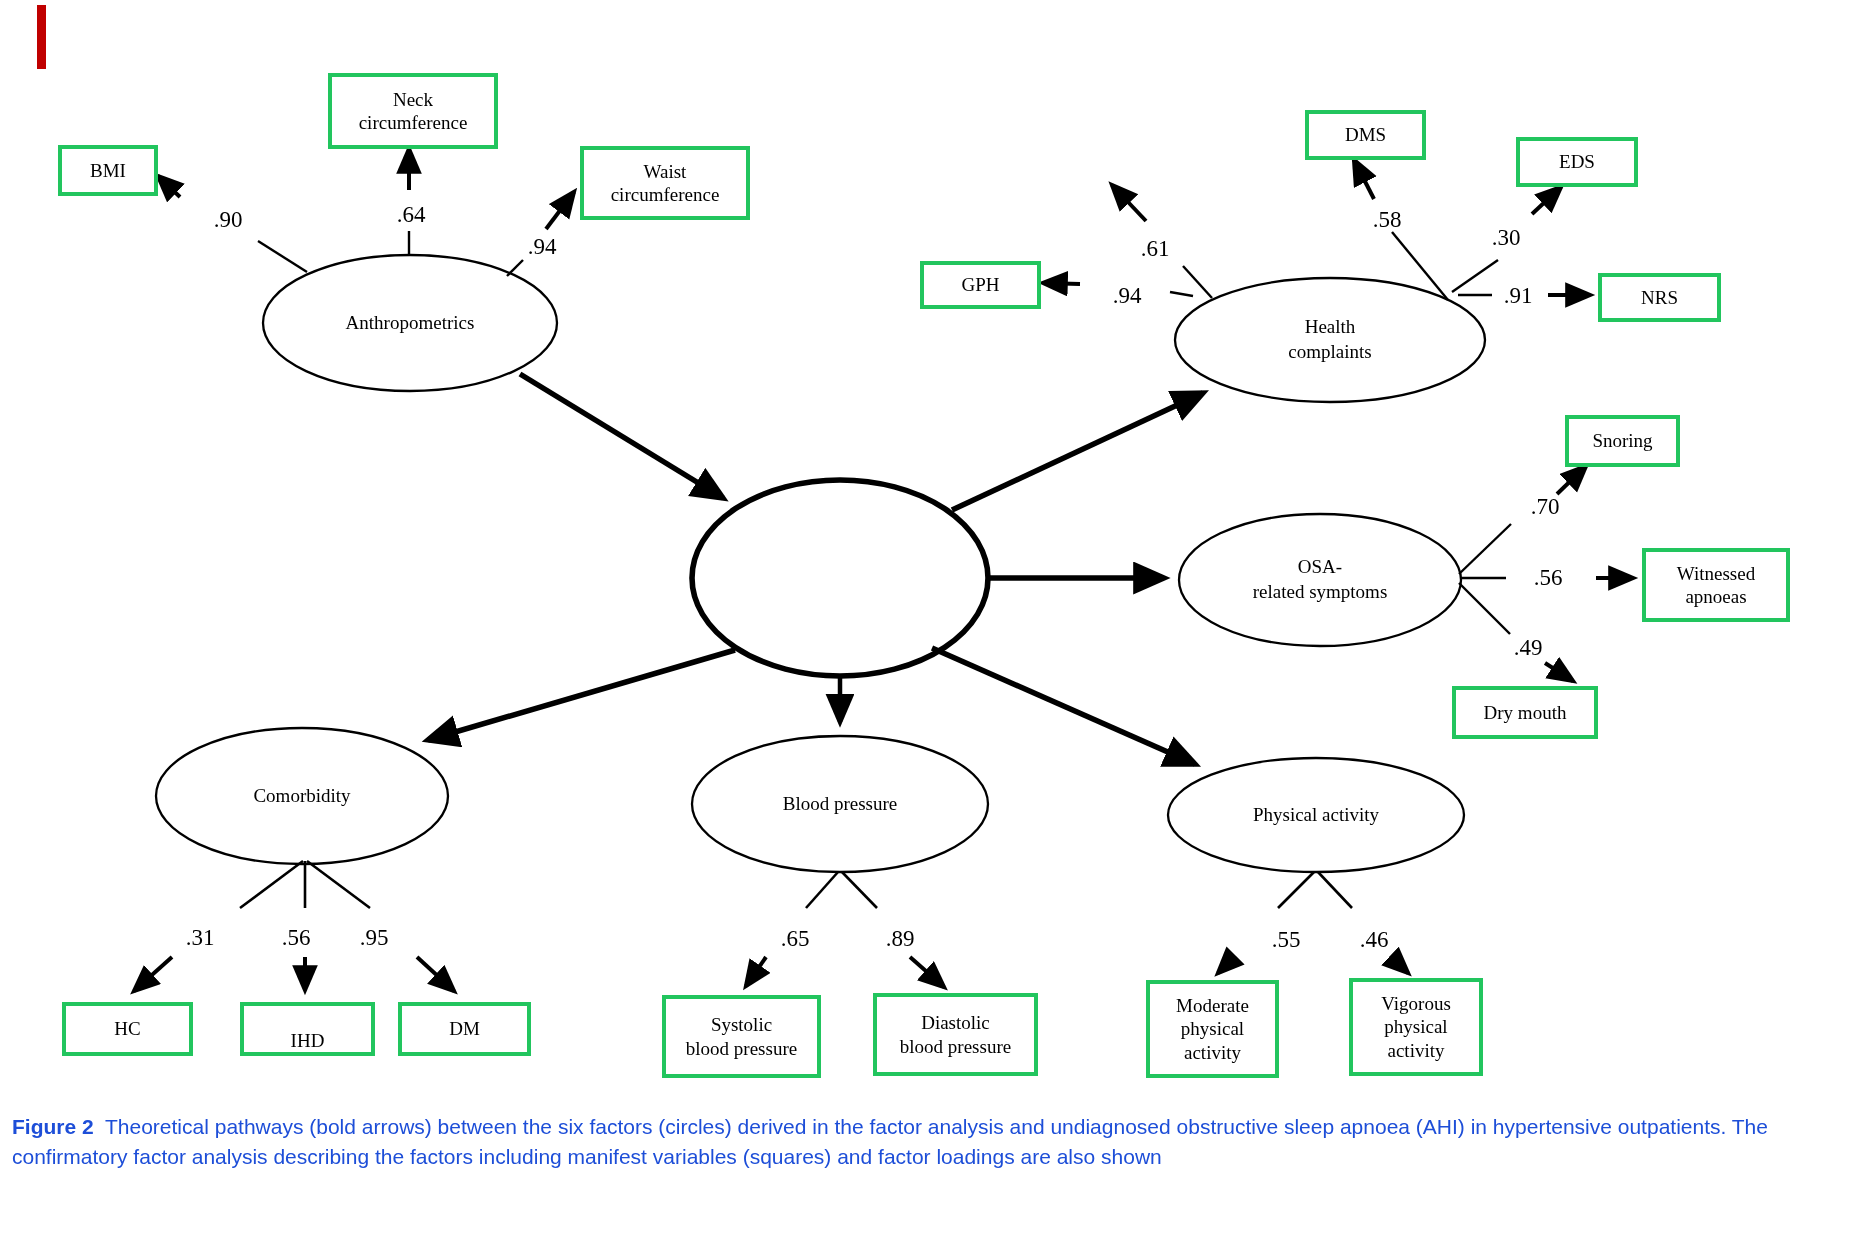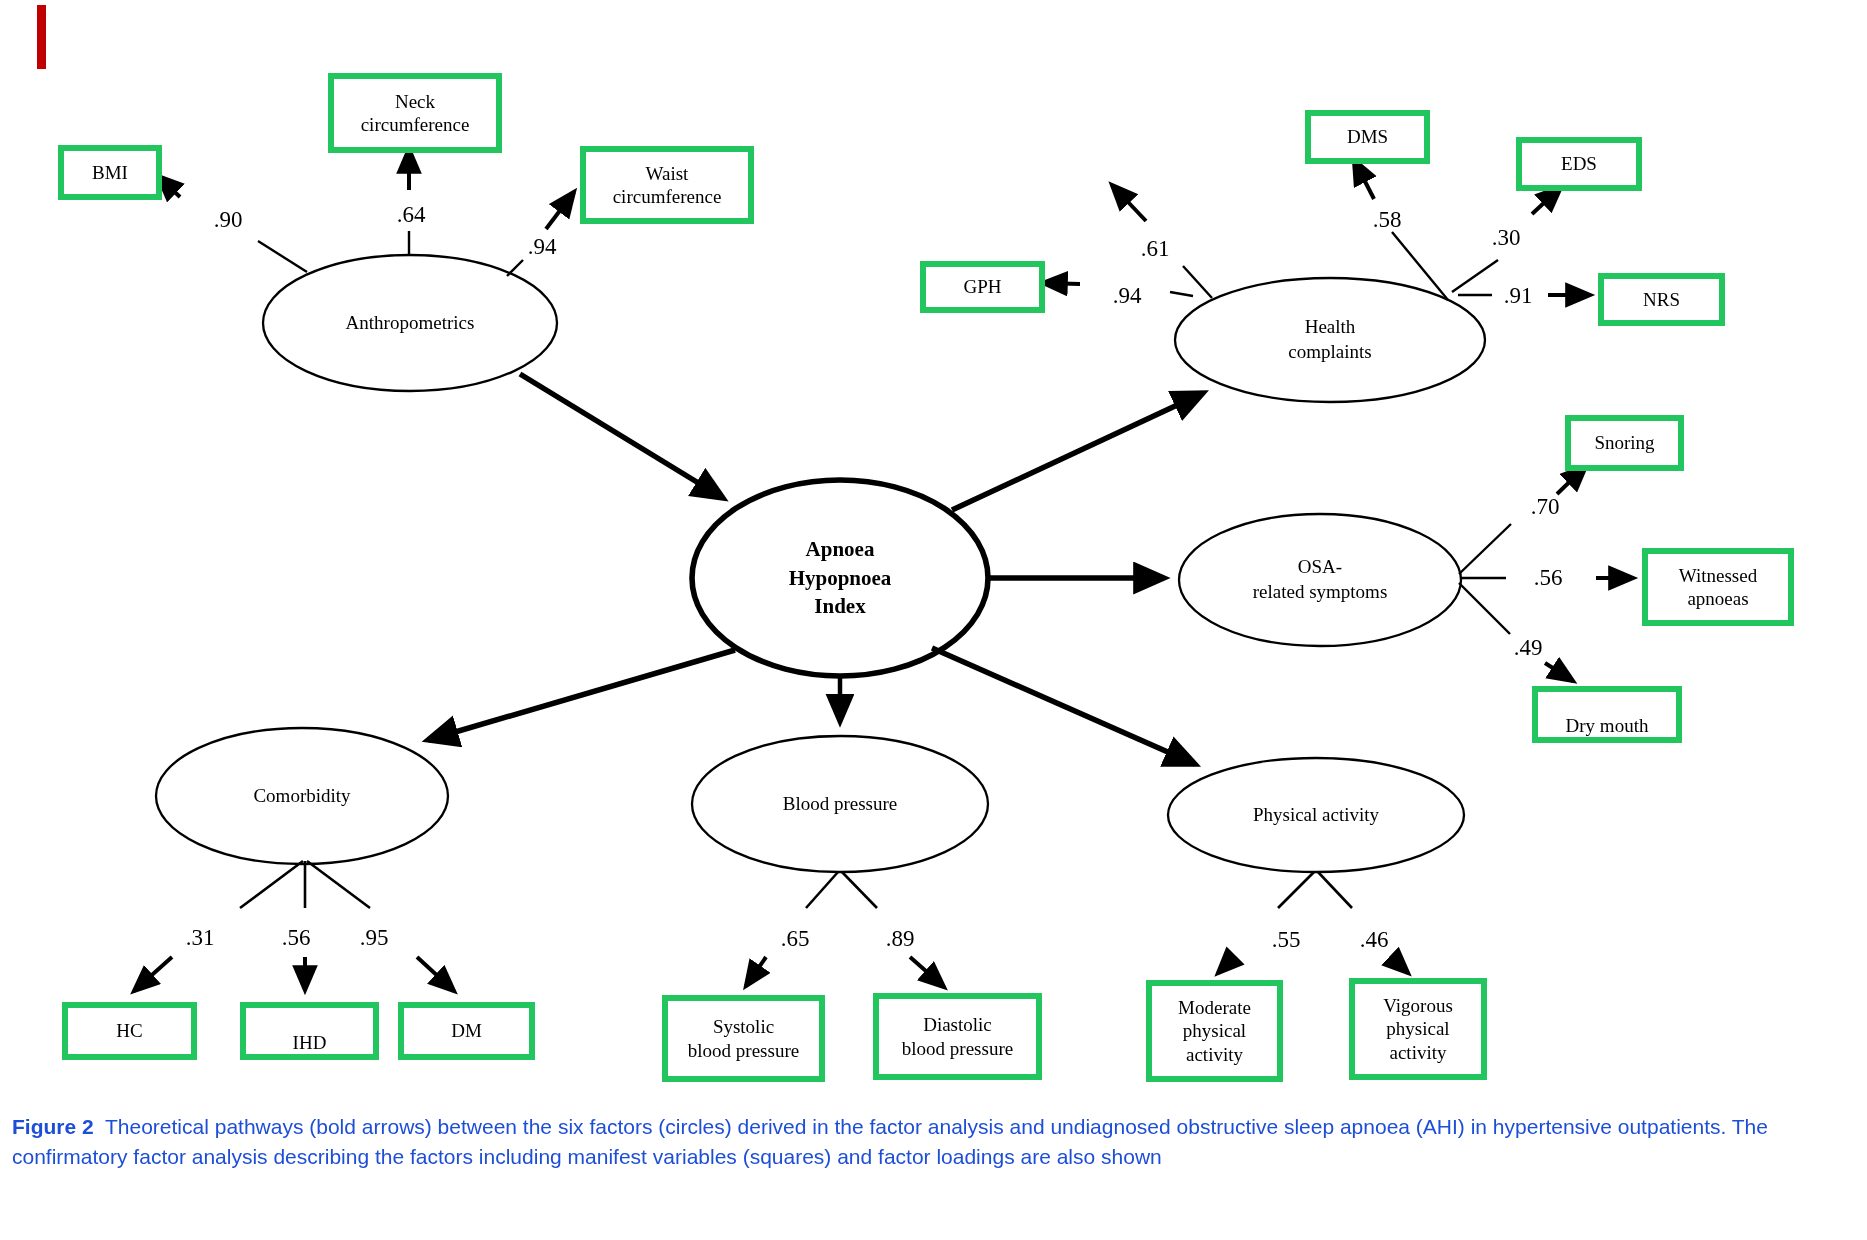--- a/index.html
+++ b/index.html
@@ -1,19 +1,19 @@
 <!DOCTYPE html>
 <html><head>
 <meta charset="utf-8">
 <style>
   html,body{margin:0;padding:0;background:#ffffff;}
   #page{position:relative;width:1867px;height:1240px;background:#ffffff;overflow:hidden;
         font-family:"Liberation Serif", serif;color:#000;}
   #diagram-svg{position:absolute;left:0;top:0;}
-  .nodebox{position:absolute;border:6px solid #22c55e;background:#fff;display:flex;
+  .nodebox{position:absolute;border:4px solid #22c55e;background:#fff;display:flex;
            align-items:center;justify-content:center;text-align:center;
            font-size:19px;line-height:1.22;white-space:pre-line;}
   .elabel{position:absolute;display:flex;align-items:center;justify-content:center;
           text-align:center;font-size:19px;line-height:1.3;white-space:pre-line;}
   .elabel.bold{font-weight:bold;font-size:21px;line-height:1.35;}
   .loading{position:absolute;font-size:23px;transform:translate(-50%,-50%);
            white-space:nowrap;}
   #red-marker{position:absolute;left:37px;top:5px;width:9px;height:64px;background:#c00000;}
   #caption{position:absolute;left:12px;top:1112px;width:1788px;
            font-family:"Liberation Sans", sans-serif;font-size:21px;line-height:1.45;color:#1d4ed8;}
@@ -99,39 +99,36 @@
 circumference</span></div>
   <div class="nodebox" style="left:580px;top:146px;width:162px;height:66px;font-family:Liberation Serif, serif;"><span>Waist
 circumference</span></div>
   <div class="nodebox" style="left:1305px;top:110px;width:113px;height:42px;"><span>DMS</span></div>
   <div class="nodebox" style="left:1516px;top:137px;width:114px;height:42px;align-items:center;"><span>EDS</span></div>
   <div class="nodebox" style="left:920px;top:261px;width:113px;height:40px;"><span>GPH</span></div>
   <div class="nodebox" style="left:1598px;top:273px;width:115px;height:41px;"><span>NRS</span></div>
   <div class="nodebox" style="left:1565px;top:415px;width:107px;height:44px;"><span>Snoring</span></div>
   <div class="nodebox" style="left:1642px;top:548px;width:140px;height:66px;"><span>Witnessed
 apnoeas</span></div>
-  <div class="nodebox" style="left:1532px;top:686px;width:138px;height:45px;align-items:flex-end;"><span>Dry mouth</span></div>
+  <div class="nodebox" style="left:1452px;top:686px;width:138px;height:45px;"><span>Dry mouth</span></div>
   <div class="nodebox" style="left:62px;top:1002px;width:123px;height:46px;"><span>HC</span></div>
   <div class="nodebox" style="left:240px;top:1002px;width:127px;height:46px;align-items:flex-end;"><span>IHD</span></div>
   <div class="nodebox" style="left:398px;top:1002px;width:125px;height:46px;"><span>DM</span></div>
   <div class="nodebox" style="left:662px;top:995px;width:151px;height:75px;"><span>Systolic
 blood pressure</span></div>
   <div class="nodebox" style="left:873px;top:993px;width:157px;height:75px;"><span>Diastolic
 blood pressure</span></div>
   <div class="nodebox" style="left:1146px;top:980px;width:125px;height:90px;"><span>Moderate
 physical
 activity</span></div>
   <div class="nodebox" style="left:1349px;top:978px;width:126px;height:90px;"><span>Vigorous
 physical
 activity</span></div>
 
   <div class="elabel" style="left:300px;top:303px;width:220px;height:40px;">Anthropometrics</div>
-  <div class="elabel bold" style="left:750px;top:534px;width:180px;height:88px;">Apnoea
-Hypopnoea
-Index</div>
   <div class="elabel" style="left:1230px;top:312px;width:200px;height:56px;">Health
 complaints</div>
   <div class="elabel" style="left:1215px;top:552px;width:210px;height:56px;">OSA-
 related symptoms</div>
   <div class="elabel" style="left:192px;top:776px;width:220px;height:40px;">Comorbidity</div>
   <div class="elabel" style="left:730px;top:784px;width:220px;height:40px;">Blood pressure</div>
   <div class="elabel" style="left:1206px;top:795px;width:220px;height:40px;">Physical activity</div>
 
   <div class="loading" style="left:228px;top:220px;">.90</div>
   <div class="loading" style="left:411px;top:215px;">.64</div>

